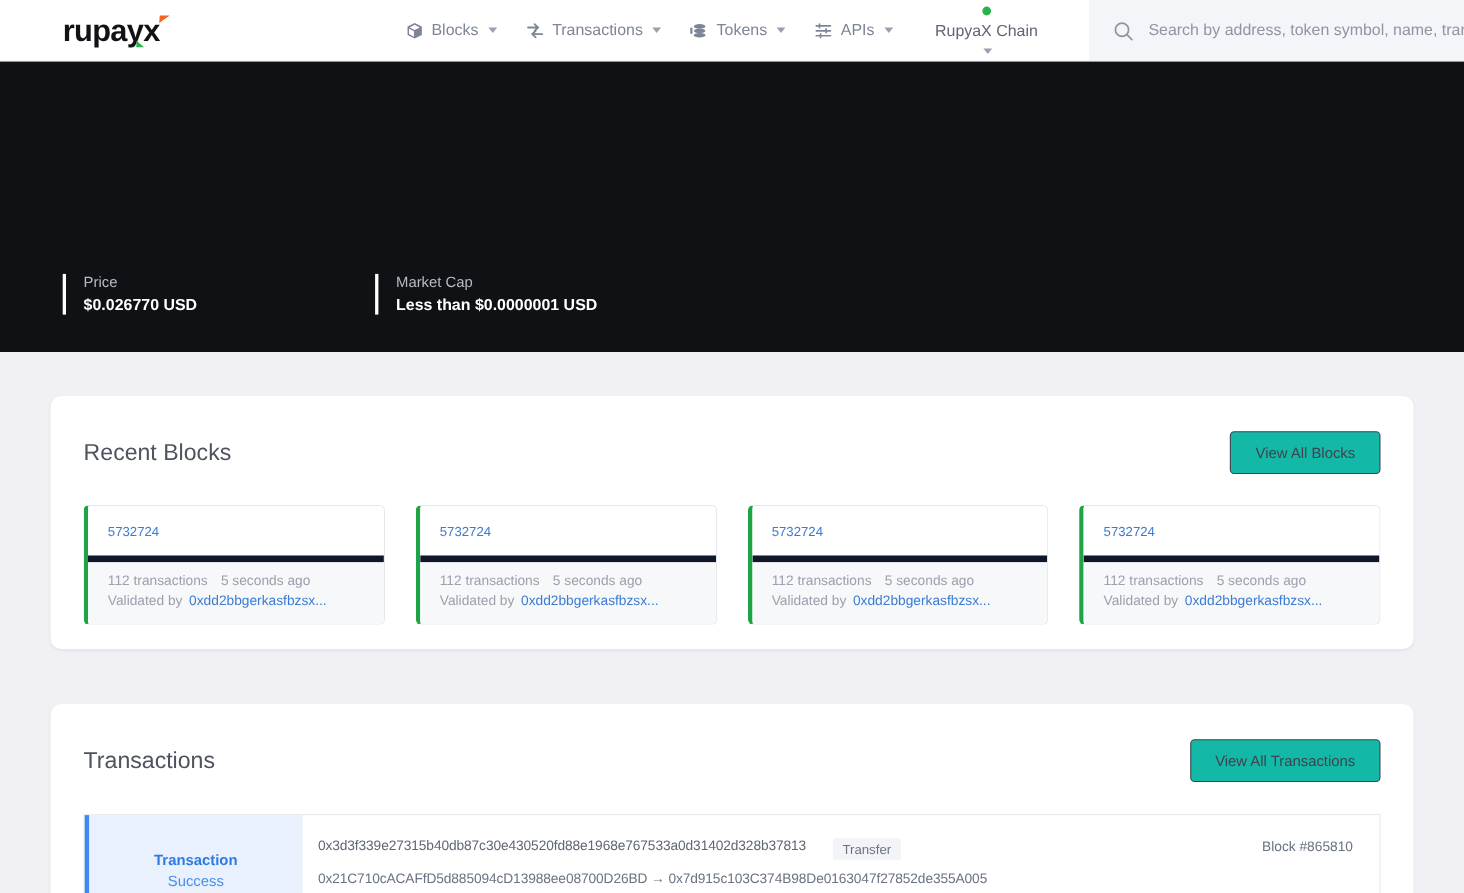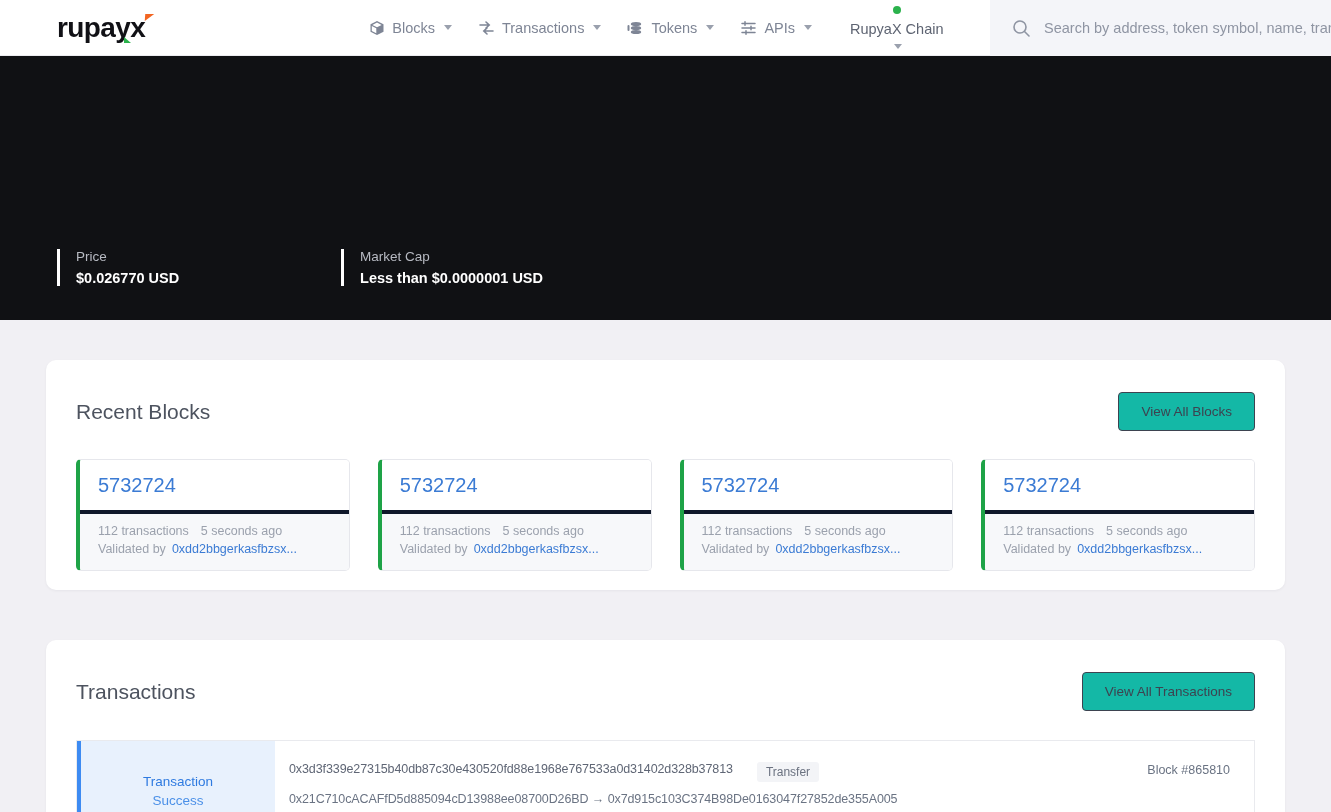--- a/index.html
+++ b/index.html
@@ -133,24 +133,24 @@
   .blocks-card { margin-top: 40px; height: 230px; }
   .blocks-row { display: flex; gap: 28px; padding: 28px 30px 0 30px; }
   .block-card {
     flex: 1;
     border: 1px solid #e6e7ec;
     border-left: 4px solid #1ea347;
     border-radius: 5px;
     overflow: hidden;
   }
   .block-top { padding: 14px 18px 13px 18px; background: #ffffff; }
-  .block-num { font-size: 20px; color: #3b7bd4; }
+  .block-num { font-size: 12px; color: #3b7bd4; }
   .block-bot {
     background: #f7f8fa; padding: 10px 18px 14px 18px;
-    border-top: 4px solid #0f172a;
+    border-top: 6px solid #0f172a;
   }
   .block-meta { font-size: 12.5px; color: #9ba1ad; margin-bottom: 4px; }
   .block-meta .spacer { display: inline-block; width: 12px; }
   .block-val { font-size: 12.5px; color: #9ba1ad; }
   .block-val a { color: #3b7bd4; text-decoration: none; margin-left: 6px; }
 
   .tx-card { margin-top: 50px; }
   .tx-row {
     display: flex; align-items: stretch;
     margin: 29px 30px 0 30px;
@@ -160,21 +160,21 @@
     min-height: 100px;
   }
   .tx-badge {
     width: 198px;
     background: #e8f1fd;
     border-left: 4px solid #3d8bf2;
     display: flex; flex-direction: column;
     align-items: center; justify-content: center;
     gap: 4px;
   }
-  .tx-badge-title { font-size: 13.5px; color: #2e7ae0; font-weight: normal; }
+  .tx-badge-title { font-size: 13.5px; color: #2e7ae0; font-weight: bold; }
   .tx-badge-status { font-size: 13.5px; color: #4b90e8; }
   .tx-body { flex: 1; padding: 21px 20px 0 14px; }
   .tx-line1 { display: flex; gap: 24px; margin-bottom: 10px; }
   .tx-hash { font-size: 12.5px; color: #5f6675; letter-spacing: -0.1px; }
   .tx-tag {
     background: #f3f4f7; color: #6b7280;
     font-size: 12px; padding: 3px 9px; border-radius: 3px;
   }
   .tx-addrs { font-size: 12.5px; color: #6a7383; margin-bottom: 9px; letter-spacing: -0.1px; }
   .tx-right {

